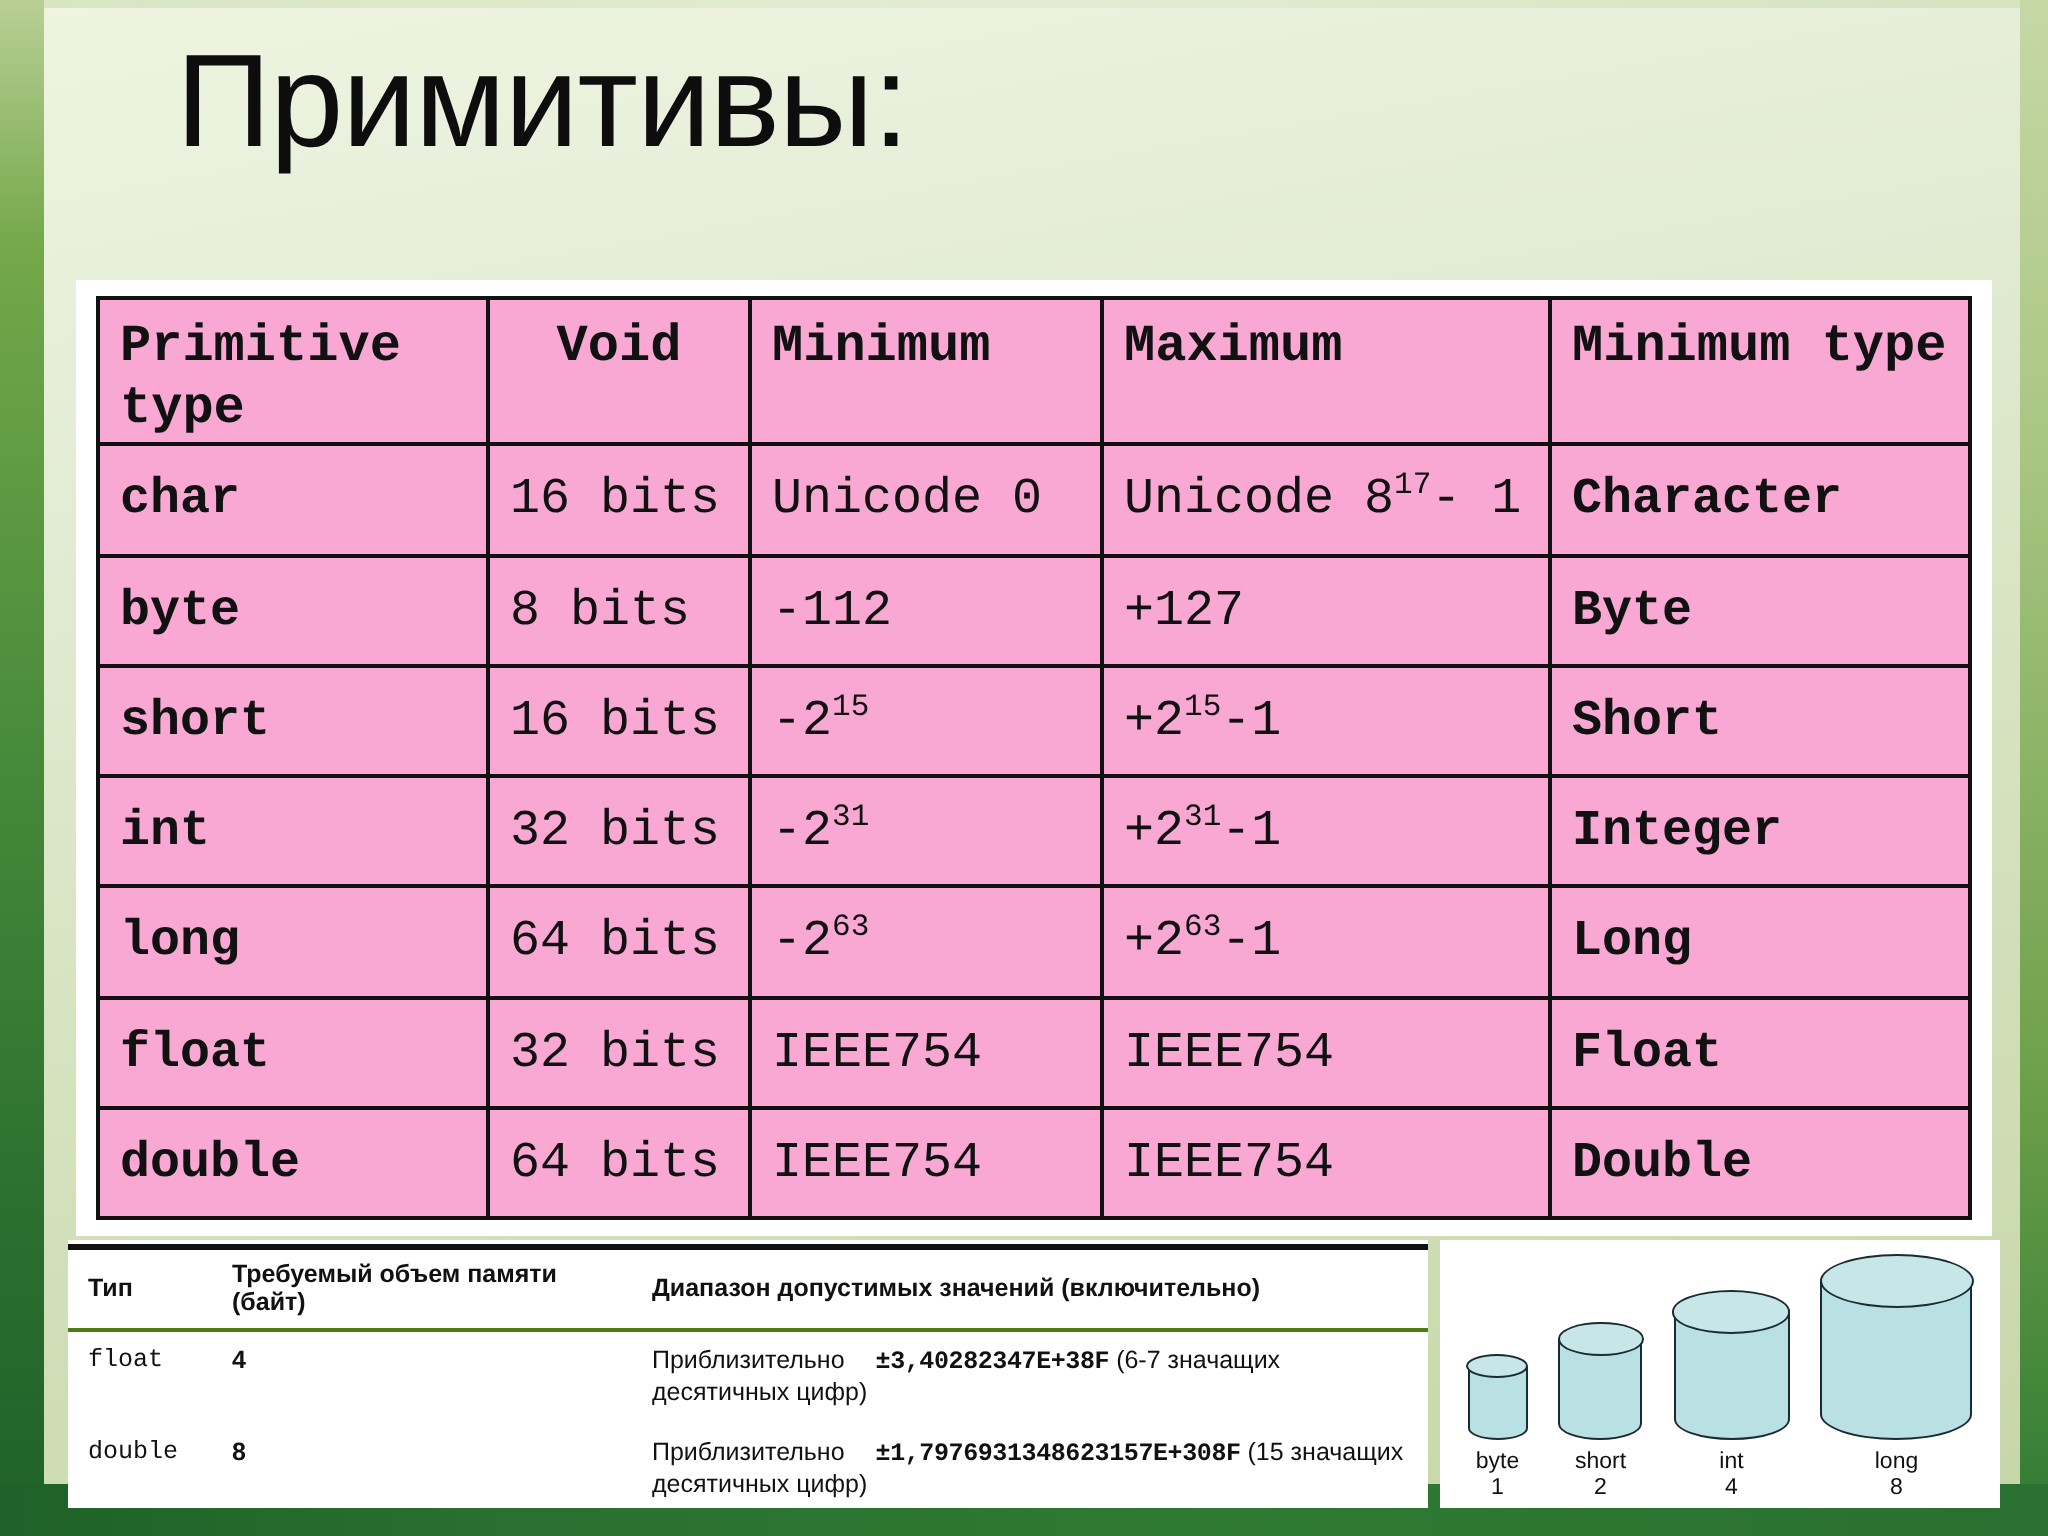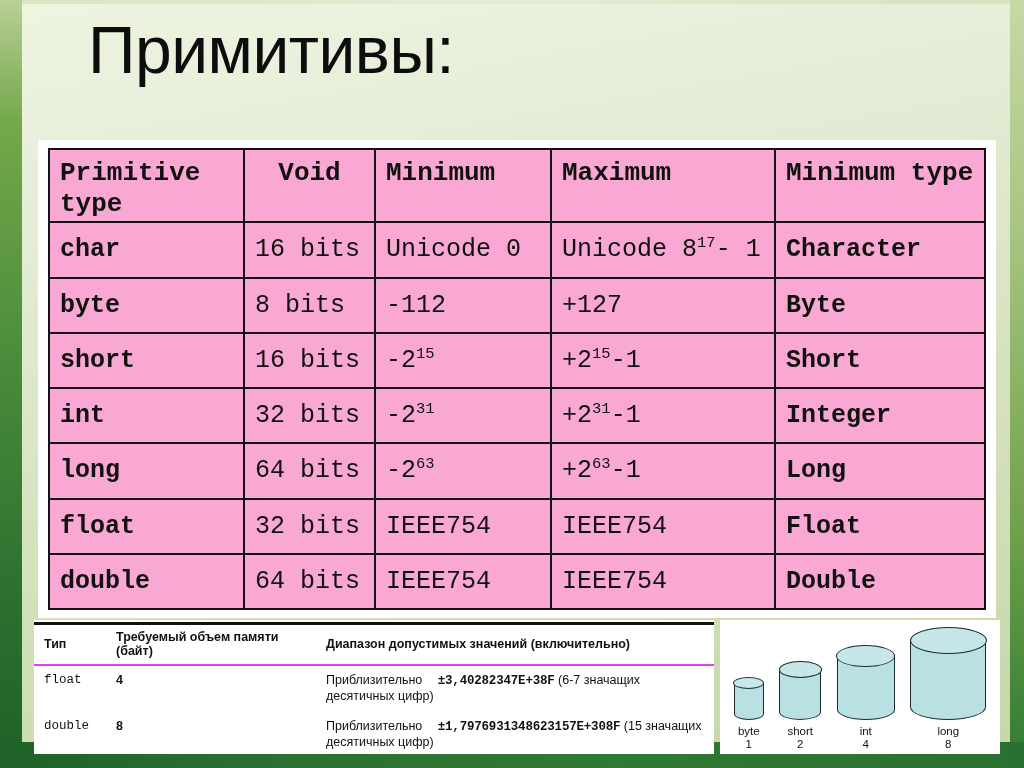--- a/index.html
+++ b/index.html
@@ -135,21 +135,21 @@
     table-layout: fixed;
     font-family: "Liberation Sans", sans-serif;
   }
   table.rus th {
     font-size: 12.5px;
     font-weight: bold;
     color: #111111;
     text-align: left;
     padding: 6px 6px 5px 10px;
     border-top: 3px solid #111111;
-    border-bottom: 2px solid #d946ef;
+    border-bottom: 2px solid #4d7c0f;
     line-height: 1.1;
   }
   table.rus td {
     font-size: 12.5px;
     color: #111111;
     text-align: left;
     padding: 7px 6px 7px 10px;
     vertical-align: top;
     line-height: 1.25;
     border: none;

